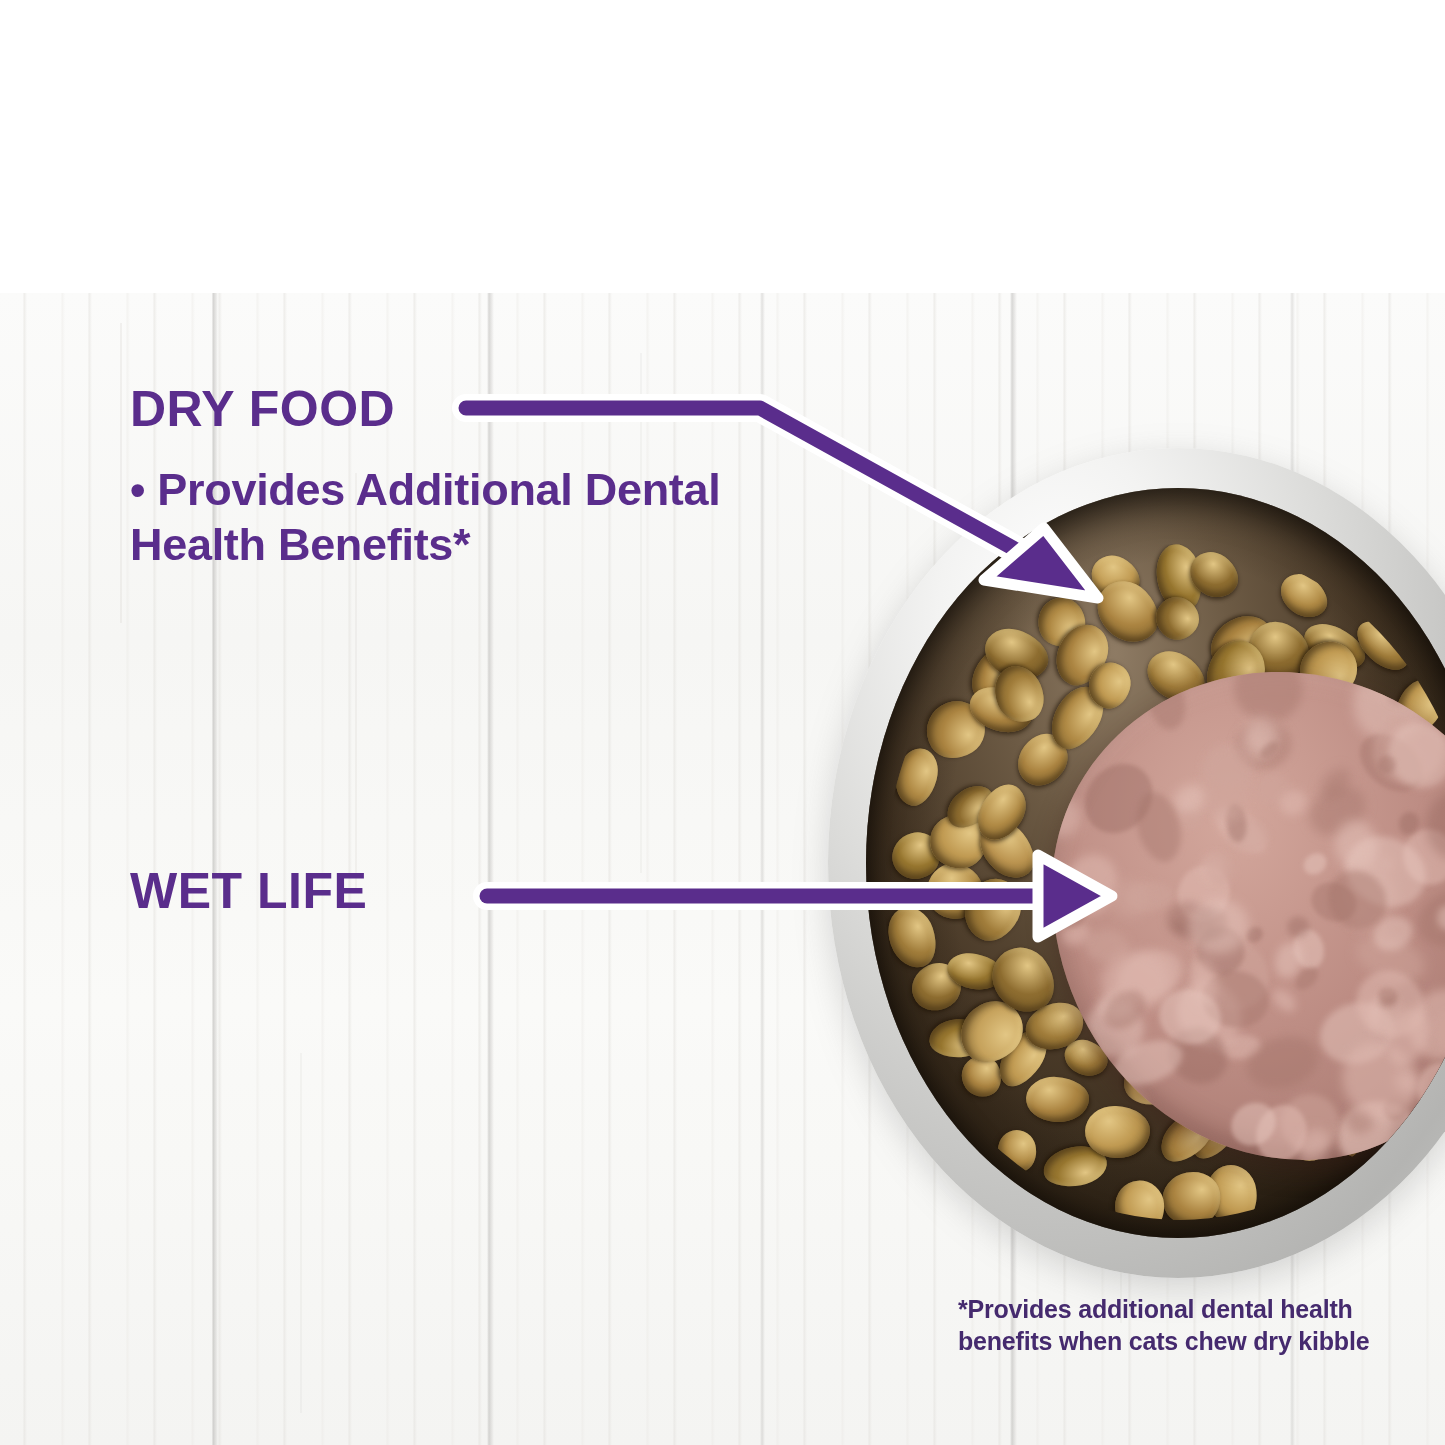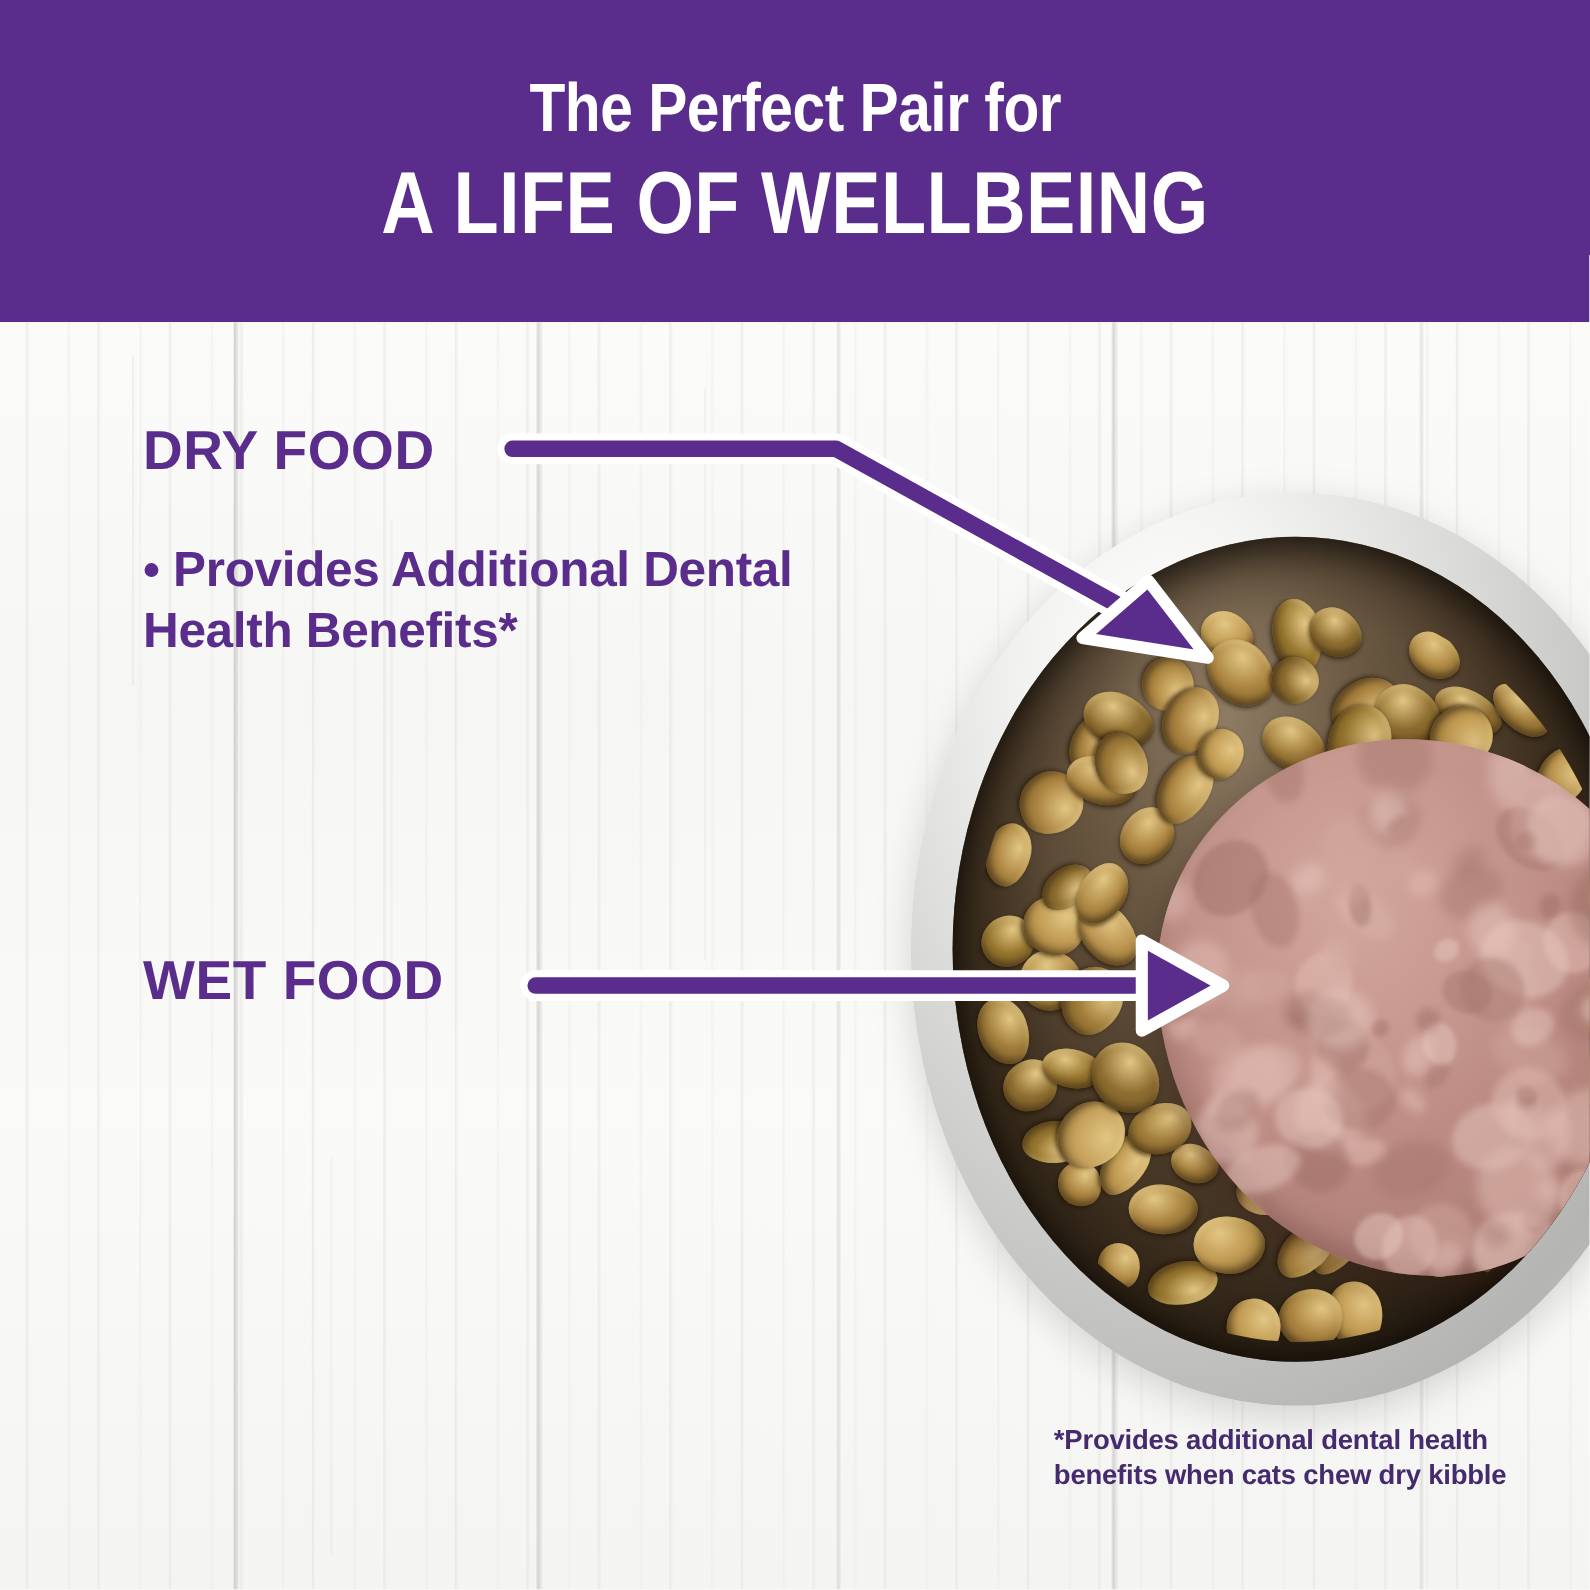--- a/index.html
+++ b/index.html
@@ -122,43 +122,39 @@
   
   .txt-col{position:absolute;left:12px;top:293px;width:800px;height:1368px;}
   .sec-head{
     position:absolute;left:118px;
     color:#5a2d8c;font-weight:bold;font-size:50px;line-height:1;
     letter-spacing:0.5px;white-space:nowrap;
   }
   .blist{position:absolute;left:118px;width:640px;}
   .bitem{
     color:#5a2d8c;font-weight:bold;font-size:45px;line-height:1.22;
-    letter-spacing:-0.3px;margin-bottom:28px;margin-top:28px;
+    letter-spacing:-0.3px;margin-bottom:28px;
   }
   .bdot{font-size:44px;line-height:1;}
 
   
   .arrows{position:absolute;left:0;top:0;width:1445px;height:1445px;pointer-events:none;}
 
   
   .footnote{
     position:absolute;left:958px;top:1294px;width:420px;
     color:#452a6e;font-weight:bold;font-size:25px;line-height:1.26;
     letter-spacing:-0.2px;
   }
 </style>
 </head>
 <body>
 
 <div id="root">
 
-  <div class="header-band">
-    <div class="hdr-line1">The Perfect Pair for</div>
-    <div class="hdr-line2">A LIFE OF WELLBEING</div>
-  </div>
 
   <div class="wood">
     <div class="wood-vein" style="left:120px;top:30px;width:2px;height:300px;opacity:.5"></div>
     <div class="wood-vein" style="left:355px;top:180px;width:2px;height:420px;opacity:.4"></div>
     <div class="wood-vein" style="left:640px;top:60px;width:2px;height:520px;opacity:.35"></div>
     <div class="wood-vein" style="left:905px;top:400px;width:2px;height:380px;opacity:.3"></div>
     <div class="wood-vein" style="left:1120px;top:700px;width:2px;height:330px;opacity:.3"></div>
     <div class="wood-vein" style="left:300px;top:760px;width:2px;height:360px;opacity:.35"></div>
   </div>
 
@@ -372,21 +368,21 @@
 
     <div class="sec-head" style="top:91px">DRY FOOD</div>
 
     <div class="blist" style="top:170px">
       <div class="bitem">
         <span class="bdot">•</span>
         <span>Provides Additional Dental Health Benefits*</span>
       </div>
     </div>
 
-    <div class="sec-head" style="top:573px">WET FOOD</div>
+    <div class="sec-head" style="top:573px">WET LIFE</div>
 
   </div>
 
   <svg class="arrows" viewBox="0 0 1445 1445">
 
     <g>
       <path d="M466,408 L760,408 L1058,573" fill="none" stroke="#ffffff" stroke-width="28" stroke-linecap="round" stroke-linejoin="round"></path>
       <path d="M466,408 L760,408 L1058,573" fill="none" stroke="#5a2d8c" stroke-width="15" stroke-linecap="round" stroke-linejoin="round"></path>
       <polygon points="1098,598 984,580 1044,528" fill="#5a2d8c" stroke="#ffffff" stroke-width="11" stroke-linejoin="round"></polygon>
     </g>

